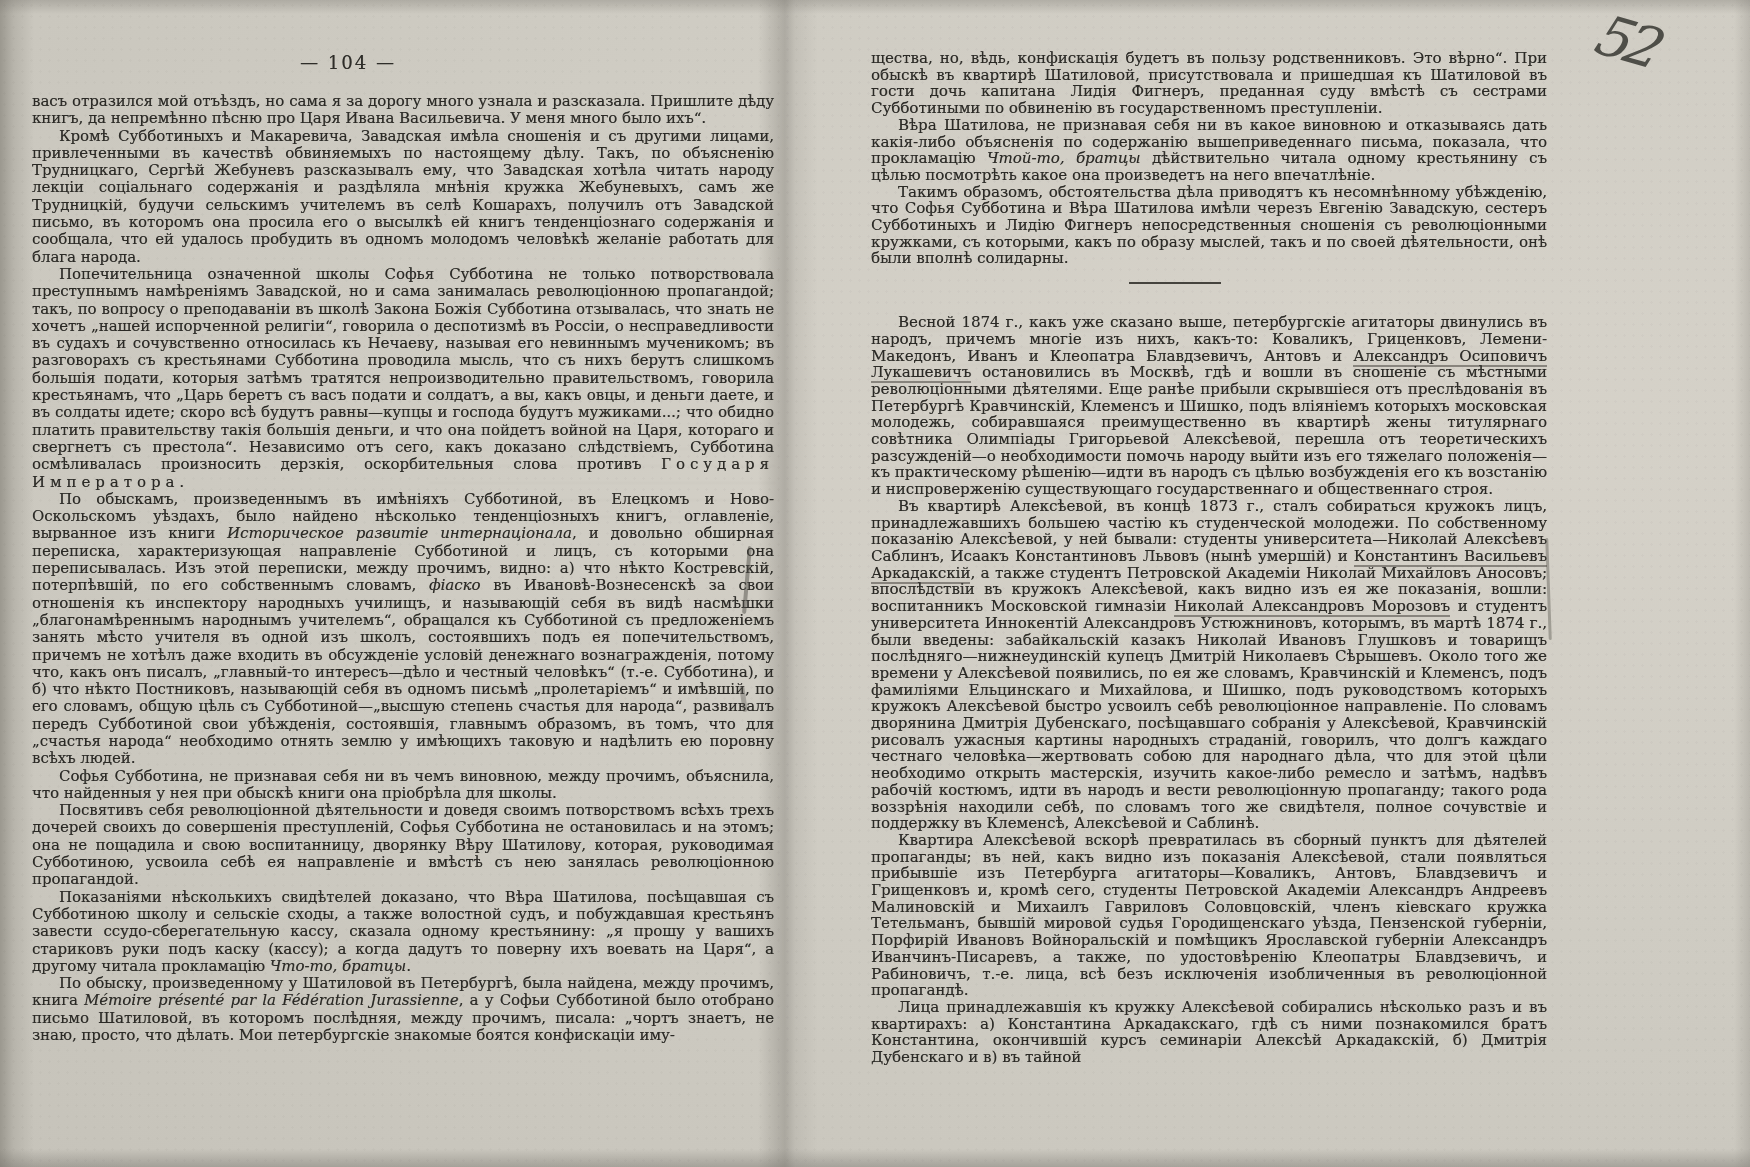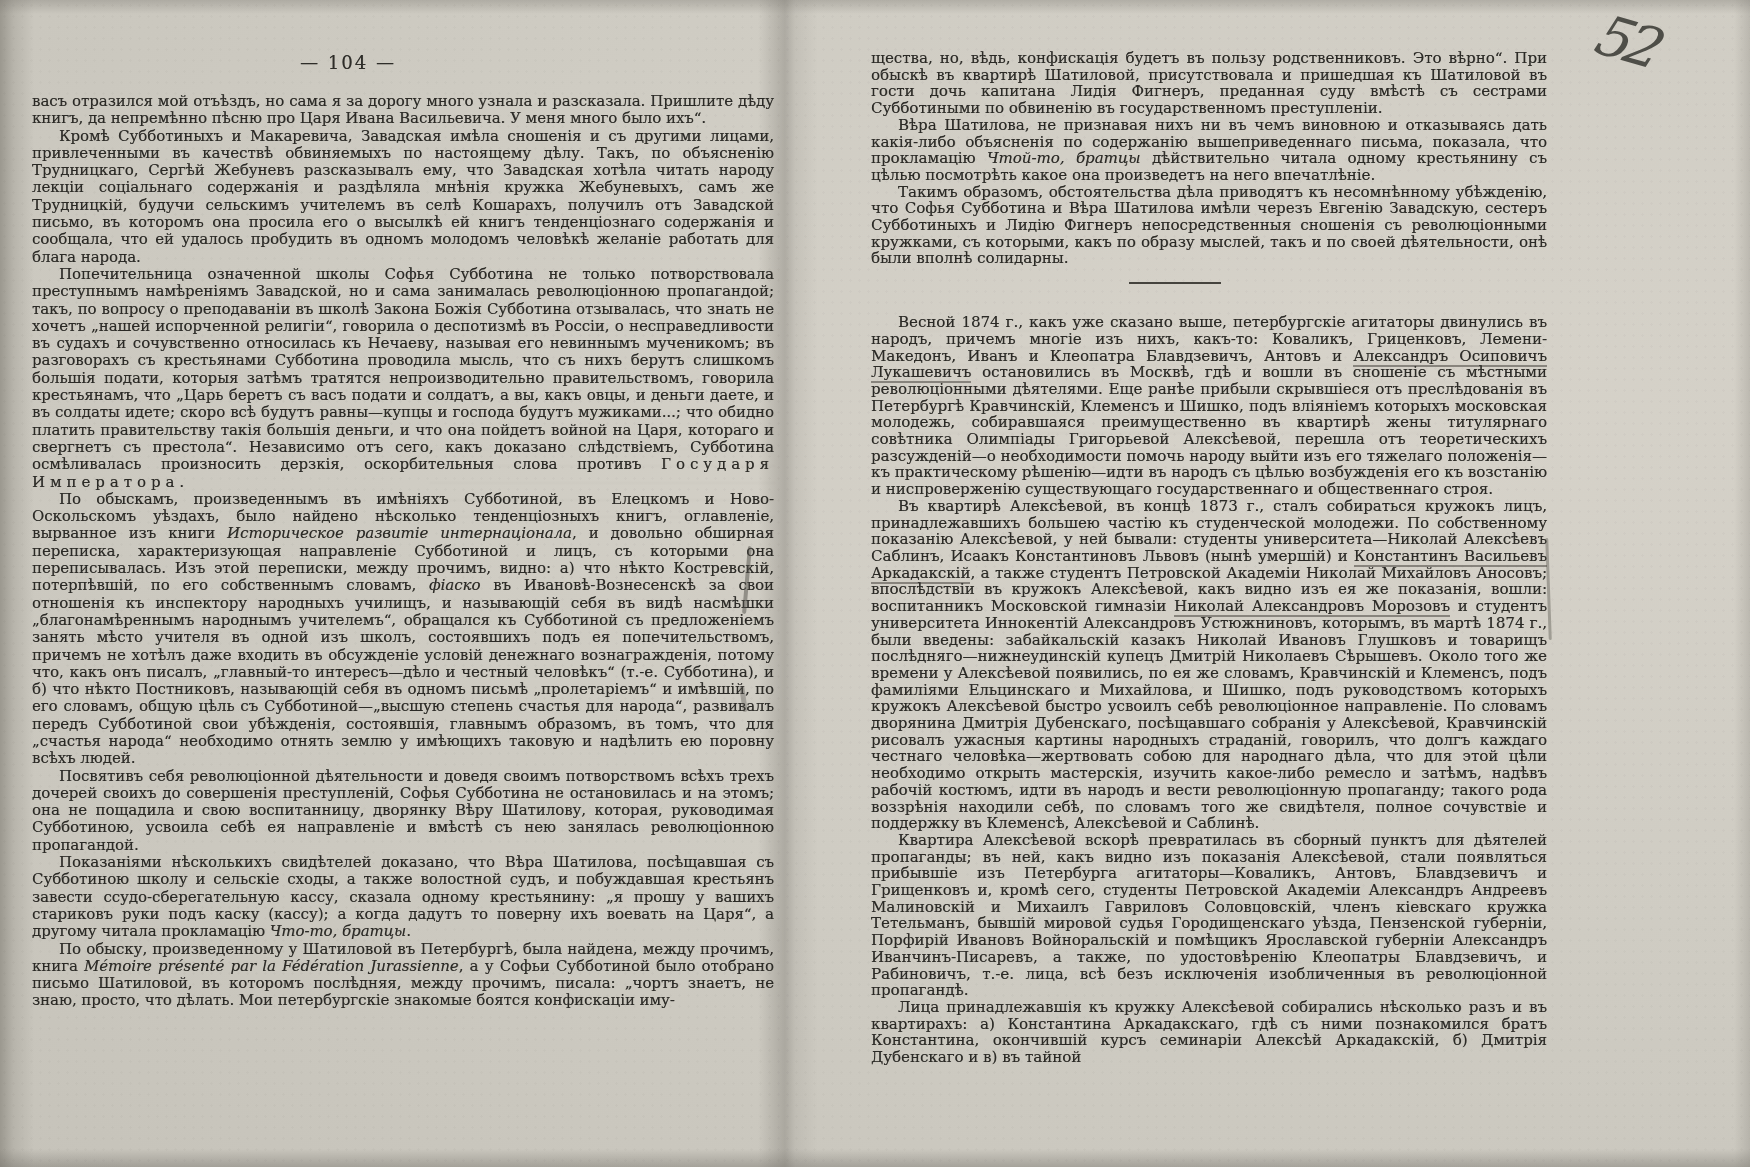--- a/index.html
+++ b/index.html
@@ -113,30 +113,31 @@
 
   <div class="handwritten">52</div>
 
   <section class="page page-104">
     <div class="pageno">— 104 —</div>
     <div class="text">
         <p class="para"><span>васъ отразился мой отъѣздъ, но сама я за дорогу много узнала и разсказала. Пришлите дѣду книгъ, да непремѣнно пѣсню про Царя Ивана Васильевича. У меня много было ихъ“.</span></p>
         <p class="para indent"><span>Кромѣ Субботиныхъ и Макаревича, Завадская имѣла сношенія и съ другими лицами, привлеченными въ качествѣ обвиняемыхъ по настоящему дѣлу. Такъ, по объясненію Трудницкаго, Сергѣй Жебуневъ разсказывалъ ему, что Завадская хотѣла читать народу лекціи соціальнаго содержанія и раздѣляла мнѣнія кружка Жебуневыхъ, самъ же Трудницкій, будучи сельскимъ учителемъ въ селѣ Кошарахъ, получилъ отъ Завадской письмо, въ которомъ она просила его о высылкѣ ей книгъ тенденціознаго содержанія и сообщала, что ей удалось пробудить въ одномъ молодомъ человѣкѣ желаніе работать для блага народа.</span></p>
         <p class="para indent"><span>Попечительница означенной школы Софья Субботина не только потворствовала преступнымъ намѣреніямъ Завадской, но и сама занималась революціонною пропагандой; такъ, по вопросу о преподаваніи въ школѣ Закона Божія Субботина отзывалась, что знать не хочетъ „нашей испорченной религіи“, говорила о деспотизмѣ въ Россіи, о несправедливости въ судахъ и сочувственно относилась къ Нечаеву, называя его невиннымъ мученикомъ; въ разговорахъ съ крестьянами Субботина проводила мысль, что съ нихъ берутъ слишкомъ большія подати, которыя затѣмъ тратятся непроизводительно правительствомъ, говорила крестьянамъ, что „Царь беретъ съ васъ подати и солдатъ, а вы, какъ овцы, и деньги даете, и въ солдаты идете; скоро всѣ будутъ равны—купцы и господа будутъ мужиками...; что обидно платить правительству такія большія деньги, и что она пойдетъ войной на Царя, котораго и свергнетъ съ престола“. Независимо отъ сего, какъ доказано слѣдствіемъ, Субботина осмѣливалась произносить дерзкія, оскорбительныя слова противъ </span><span class="spaced">Государя Императора</span><span>.</span></p>
         <p class="para indent"><span>По обыскамъ, произведеннымъ въ имѣніяхъ Субботиной, въ Елецкомъ и Ново-Оскольскомъ уѣздахъ, было найдено нѣсколько тенденціозныхъ книгъ, оглавленіе, вырванное изъ книги </span><span class="italic">Историческое развитіе интернаціонала</span><span>, и довольно обширная переписка, характеризующая направленіе Субботиной и лицъ, съ которыми она переписывалась. Изъ этой переписки, между прочимъ, видно: а) что нѣкто Костревскій, потерпѣвшій, по его собственнымъ словамъ, </span><span class="italic">фіаско</span><span> въ Ивановѣ-Вознесенскѣ за свои отношенія къ инспектору народныхъ училищъ, и называющій себя въ видѣ насмѣшки „благонамѣреннымъ народнымъ учителемъ“, обращался къ Субботиной съ предложеніемъ занять мѣсто учителя въ одной изъ школъ, состоявшихъ подъ ея попечительствомъ, причемъ не хотѣлъ даже входить въ обсужденіе условій денежнаго вознагражденія, потому что, какъ онъ писалъ, „главный-то интересъ—дѣло и честный человѣкъ“ (т.-е. Субботина), и б) что нѣкто Постниковъ, называющій себя въ одномъ письмѣ „пролетаріемъ“ и имѣвшій, по его словамъ, общую цѣль съ Субботиной—„высшую степень счастья для народа“, развивалъ передъ Субботиной свои убѣжденія, состоявшія, главнымъ образомъ, въ томъ, что для „счастья народа“ необходимо отнять землю у имѣющихъ таковую и надѣлить ею поровну всѣхъ людей.</span></p>
+        <p class="para indent"><span>Софья Субботина, не признавая себя ни въ чемъ виновною, между прочимъ, объяснила, что найденныя у нея при обыскѣ книги она пріобрѣла для школы.</span></p>
         <p class="para indent"><span>Посвятивъ себя революціонной дѣятельности и доведя своимъ потворствомъ всѣхъ трехъ дочерей своихъ до совершенія преступленій, Софья Субботина не остановилась и на этомъ; она не пощадила и свою воспитанницу, дворянку Вѣру Шатилову, которая, руководимая Субботиною, усвоила себѣ ея направленіе и вмѣстѣ съ нею занялась революціонною пропагандой.</span></p>
         <p class="para indent"><span>Показаніями нѣсколькихъ свидѣтелей доказано, что Вѣра Шатилова, посѣщавшая съ Субботиною школу и сельскіе сходы, а также волостной судъ, и побуждавшая крестьянъ завести ссудо-сберегательную кассу, сказала одному крестьянину: „я прошу у вашихъ стариковъ руки подъ каску (кассу); а когда дадутъ то поверну ихъ воевать на Царя“, а другому читала прокламацію </span><span class="italic">Что-то, братцы</span><span>.</span></p>
         <p class="para indent"><span>По обыску, произведенному у Шатиловой въ Петербургѣ, была найдена, между прочимъ, книга </span><span class="italic">Mémoire présenté par la Fédération Jurassienne</span><span>, а у Софьи Субботиной было отобрано письмо Шатиловой, въ которомъ послѣдняя, между прочимъ, писала: „чортъ знаетъ, не знаю, просто, что дѣлать. Мои петербургскіе знакомые боятся конфискаціи иму-</span></p>
       </div>
   </section>
 
   <section class="page page-105">
     <div class="text">
         <p class="para"><span>щества, но, вѣдь, конфискація будетъ въ пользу родственниковъ. Это вѣрно“. При обыскѣ въ квартирѣ Шатиловой, присутствовала и пришедшая къ Шатиловой въ гости дочь капитана Лидія Фигнеръ, преданная суду вмѣстѣ съ сестрами Субботиными по обвиненію въ государственномъ преступленіи.</span></p>
-        <p class="para indent"><span>Вѣра Шатилова, не признавая нихъ ни въ чемъ виновною и отказываясь дать какія-либо объясненія по содержанію вышеприведеннаго письма, показала, что прокламацію </span><span class="italic">Чтой-то, братцы</span><span> дѣйствительно читала одному крестьянину съ цѣлью посмотрѣть какое она произведетъ на него впечатлѣніе.</span></p>
+        <p class="para indent"><span>Вѣра Шатилова, не признавая себя ни въ какое виновною и отказываясь дать какія-либо объясненія по содержанію вышеприведеннаго письма, показала, что прокламацію </span><span class="italic">Чтой-то, братцы</span><span> дѣйствительно читала одному крестьянину съ цѣлью посмотрѣть какое она произведетъ на него впечатлѣніе.</span></p>
         <p class="para indent"><span>Такимъ образомъ, обстоятельства дѣла приводятъ къ несомнѣнному убѣжденію, что Софья Субботина и Вѣра Шатилова имѣли черезъ Евгенію Завадскую, сестеръ Субботиныхъ и Лидію Фигнеръ непосредственныя сношенія съ революціонными кружками, съ которыми, какъ по образу мыслей, такъ и по своей дѣятельности, онѣ были вполнѣ солидарны.</span></p>
         <div class="divider"></div>
         <p class="para indent"><span>Весной 1874 г., какъ уже сказано выше, петербургскіе агитаторы двинулись въ народъ, причемъ многіе изъ нихъ, какъ-то: Коваликъ, Гриценковъ, Лемени-Македонъ, Иванъ и Клеопатра Блавдзевичъ, Антовъ и </span><span class="pencil">Александръ Осиповичъ Лукашевичъ</span><span> остановились въ Москвѣ, гдѣ и вошли въ сношеніе съ мѣстными революціонными дѣятелями. Еще ранѣе прибыли скрывшіеся отъ преслѣдованія въ Петербургѣ Кравчинскій, Клеменсъ и Шишко, подъ вліяніемъ которыхъ московская молодежь, собиравшаяся преимущественно въ квартирѣ жены титулярнаго совѣтника Олимпіады Григорьевой Алексѣевой, перешла отъ теоретическихъ разсужденій—о необходимости помочь народу выйти изъ его тяжелаго положенія—къ практическому рѣшенію—идти въ народъ съ цѣлью возбужденія его къ возстанію и ниспроверженію существующаго государственнаго и общественнаго строя.</span></p>
         <p class="para indent"><span>Въ квартирѣ Алексѣевой, въ концѣ 1873 г., сталъ собираться кружокъ лицъ, принадлежавшихъ большею частію къ студенческой молодежи. По собственному показанію Алексѣевой, у ней бывали: студенты университета—Николай Алексѣевъ Саблинъ, Исаакъ Константиновъ Львовъ (нынѣ умершій) и </span><span class="pencil">Константинъ Васильевъ Аркадакскій</span><span>, а также студентъ Петровской Академіи Николай Михайловъ Аносовъ; впослѣдствіи въ кружокъ Алексѣевой, какъ видно изъ ея же показанія, вошли: воспитанникъ Московской гимназіи </span><span class="pencil">Николай Александровъ Морозовъ</span><span> и студентъ университета Иннокентій Александровъ Устюжниновъ, которымъ, въ мартѣ 1874 г., были введены: забайкальскій казакъ Николай Ивановъ Глушковъ и товарищъ послѣдняго—нижнеудинскій купецъ Дмитрій Николаевъ Сѣрышевъ. Около того же времени у Алексѣевой появились, по ея же словамъ, Кравчинскій и Клеменсъ, подъ фамиліями Ельцинскаго и Михайлова, и Шишко, подъ руководствомъ которыхъ кружокъ Алексѣевой быстро усвоилъ себѣ революціонное направленіе. По словамъ дворянина Дмитрія Дубенскаго, посѣщавшаго собранія у Алексѣевой, Кравчинскій рисовалъ ужасныя картины народныхъ страданій, говорилъ, что долгъ каждаго честнаго человѣка—жертвовать собою для народнаго дѣла, что для этой цѣли необходимо открыть мастерскія, изучить какое-либо ремесло и затѣмъ, надѣвъ рабочій костюмъ, идти въ народъ и вести революціонную пропаганду; такого рода воззрѣнія находили себѣ, по словамъ того же свидѣтеля, полное сочувствіе и поддержку въ Клеменсѣ, Алексѣевой и Саблинѣ.</span></p>
         <p class="para indent"><span>Квартира Алексѣевой вскорѣ превратилась въ сборный пунктъ для дѣятелей пропаганды; въ ней, какъ видно изъ показанія Алексѣевой, стали появляться прибывшіе изъ Петербурга агитаторы—Коваликъ, Антовъ, Блавдзевичъ и Грищенковъ и, кромѣ сего, студенты Петровской Академіи Александръ Андреевъ Малиновскій и Михаилъ Гавриловъ Соловцовскій, членъ кіевскаго кружка Тетельманъ, бывшій мировой судья Городищенскаго уѣзда, Пензенской губерніи, Порфирій Ивановъ Войноральскій и помѣщикъ Ярославской губерніи Александръ Иванчинъ-Писаревъ, а также, по удостовѣренію Клеопатры Блавдзевичъ, и Рабиновичъ, т.-е. лица, всѣ безъ исключенія изобличенныя въ революціонной пропагандѣ.</span></p>
         <p class="para indent"><span>Лица принадлежавшія къ кружку Алексѣевой собирались нѣсколько разъ и въ квартирахъ: а) Константина Аркадакскаго, гдѣ съ ними познакомился братъ Константина, окончившій курсъ семинаріи Алексѣй Аркадакскій, б) Дмитрія Дубенскаго и в) въ тайной</span></p>
       </div>
   </section>
 
   <div class="pencil-mark pm1"></div>

